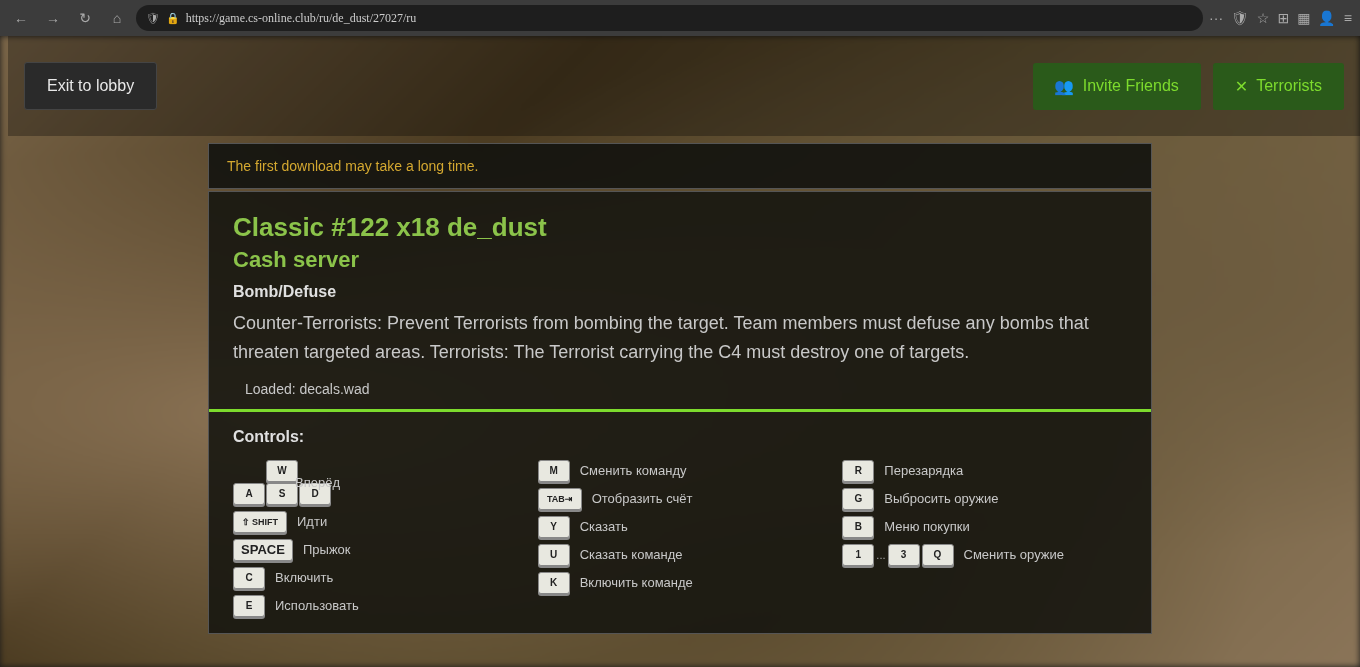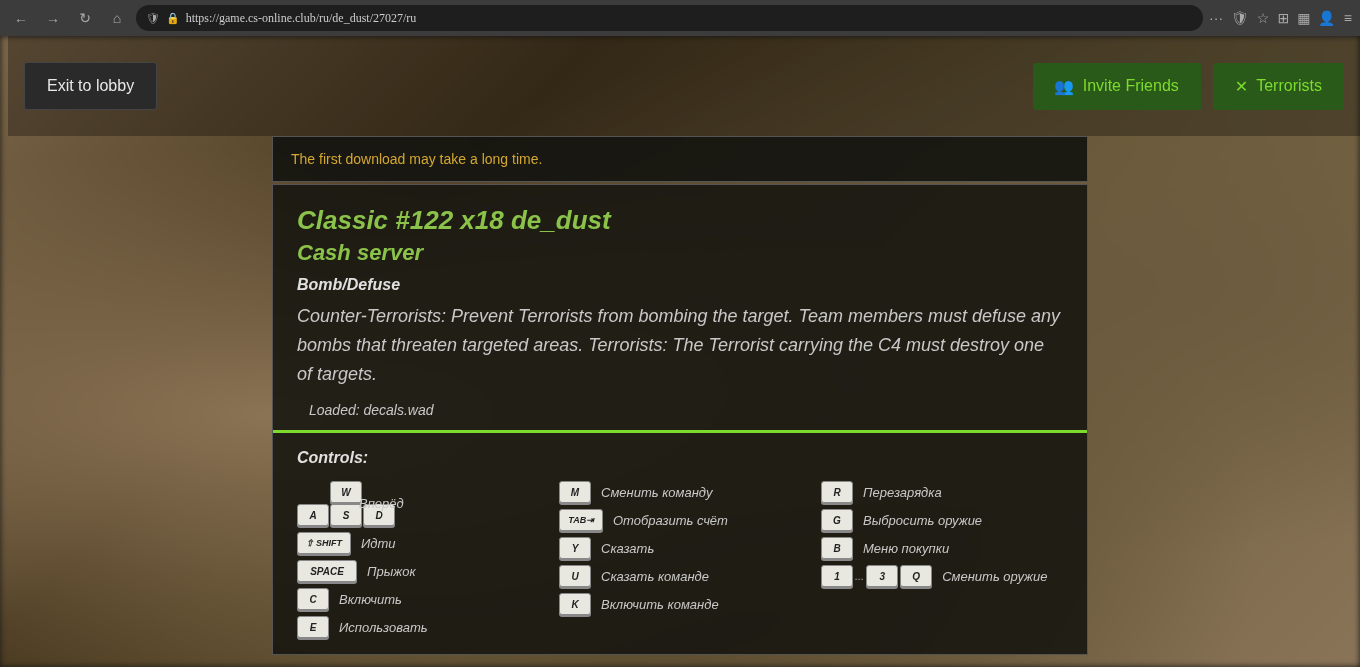--- a/index.html
+++ b/index.html
@@ -148,41 +148,40 @@
       cursor: pointer;
       border-radius: 3px;
       display: flex;
       align-items: center;
       gap: 8px;
     }
 
     
     .main-panel {
       position: absolute;
-      top: 100px;
+      top: 107px;
       left: 50%;
       transform: translateX(-50%);
-      width: 816px;
+      width: 944px;
       z-index: 10;
     }
 
     .notice-bar {
       background: rgba(20, 20, 15, 0.92);
       border: 1px solid #555;
       padding: 14px 18px;
       color: #d4a830;
       font-size: 14px;
       margin-bottom: 2px;
     }
 
     .info-panel {
       background: rgba(20, 20, 15, 0.88);
       border: 1px solid #555;
       padding: 20px 24px 0 24px;
-      font-style: italic;
     }
 
     .server-title {
       color: #8bc34a;
       font-size: 26px;
       font-weight: bold;
       margin-bottom: 4px;
     }
 
     .server-subtitle {
@@ -265,21 +264,21 @@
       box-shadow: 0 2px 0 #888;
     }
 
     .key-shift {
       min-width: 54px;
       font-size: 9px;
     }
 
     .key-space {
       min-width: 60px;
-      font-size: 10px;
+      font-size: 13px;
     }
 
     .key-tab {
       min-width: 44px;
       font-size: 9px;
     }
 
     .control-label {
       color: #c8c8c8;
       font-size: 13px;

